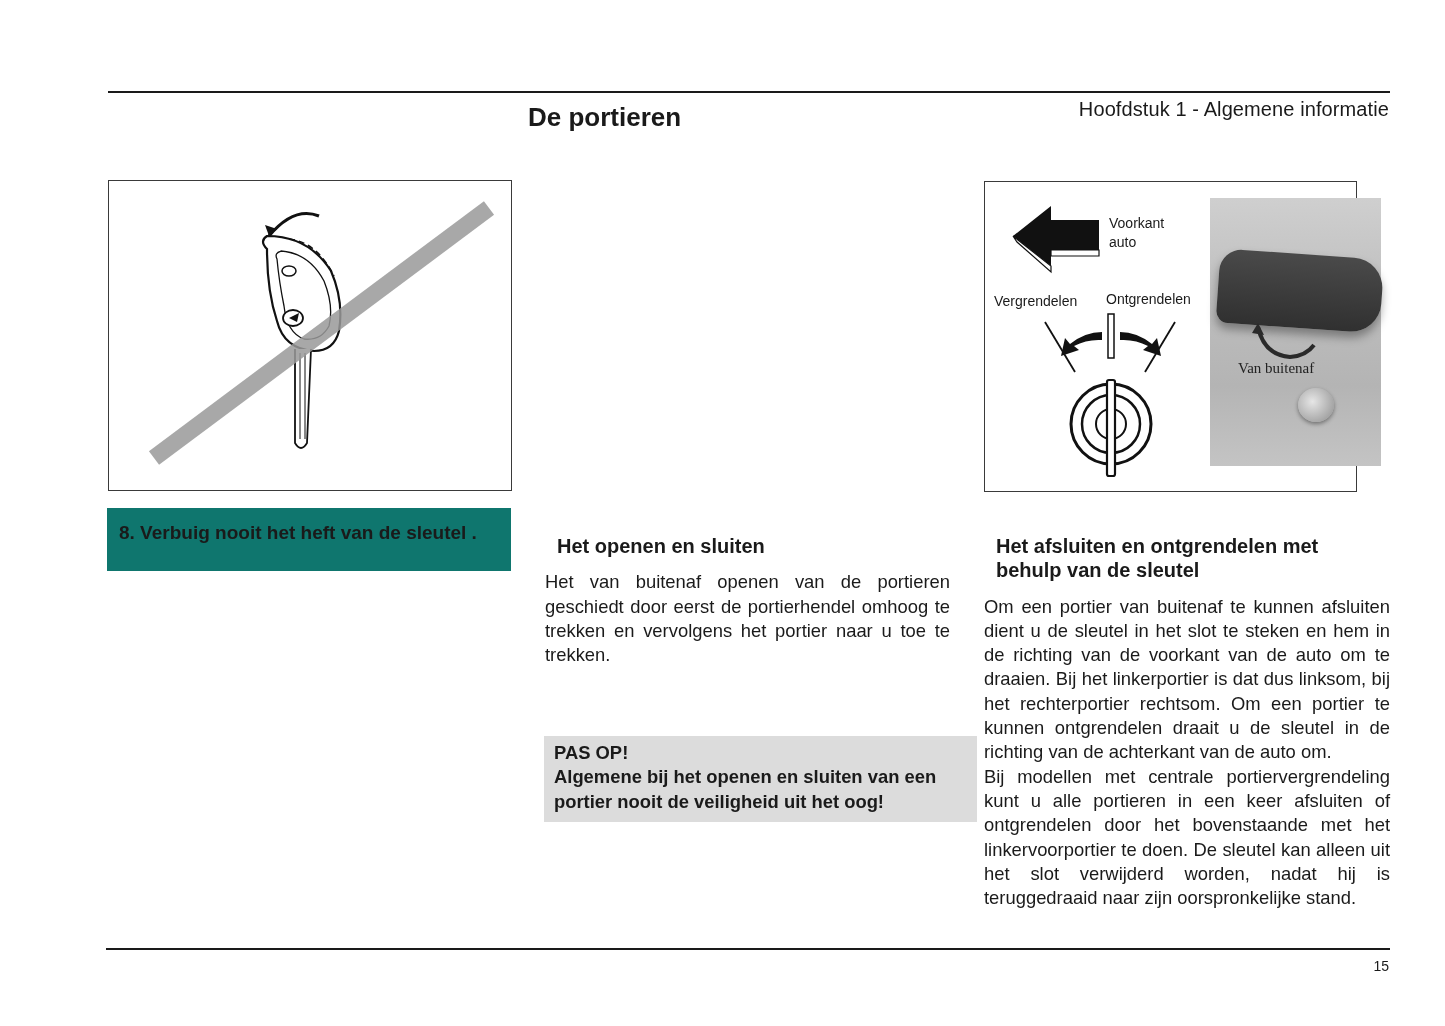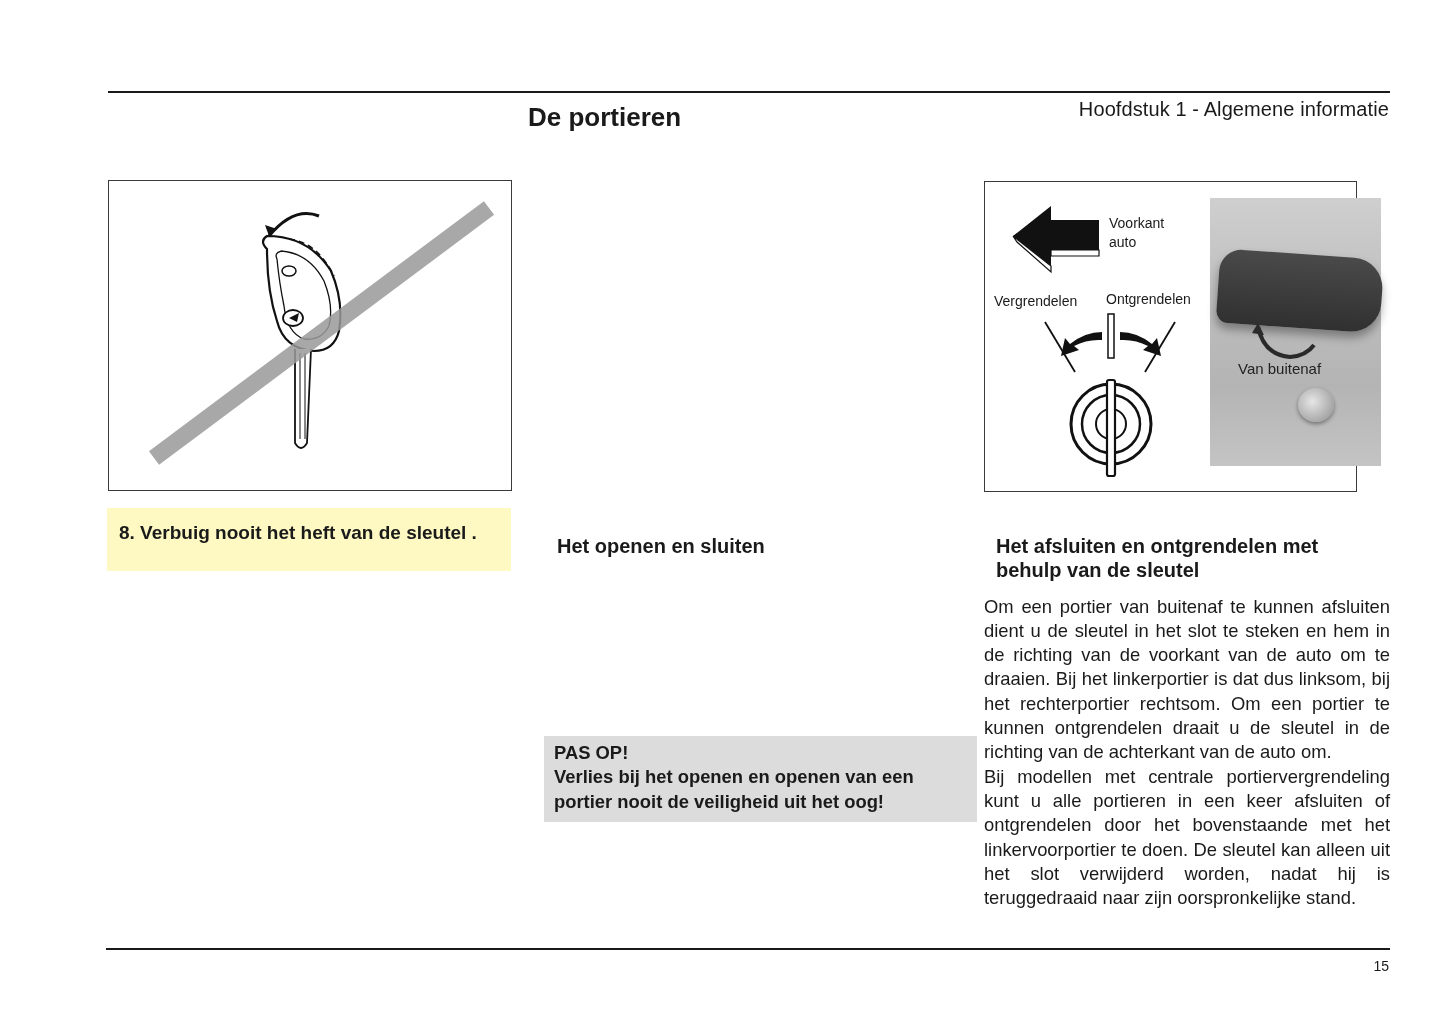--- a/index.html
+++ b/index.html
@@ -9,21 +9,21 @@
   .chapter { right: 56px; top: 62px; font-size: 20px; color: #1a1a1a; letter-spacing: 0.1px; margin-top: 36px; }
   .rule-top { left: 108px; top: 91px; width: 1282px; height: 2px; background: #1a1a1a; }
   .rule-bottom { left: 106px; top: 948px; width: 1284px; height: 2px; background: #1a1a1a; }
   .page-title { left: 528px; top: 102px; font-size: 26px; font-weight: bold; color: #1a1a1a; }
   .page-number { right: 56px; top: 958px; font-size: 14px; color: #1a1a1a; }
 
   .fig-box { border: 1px solid #3a3a3a; background: #fff; box-sizing: border-box; }
   .fig-key { left: 108px; top: 180px; width: 404px; height: 311px; }
   .fig-lock { left: 984px; top: 181px; width: 373px; height: 311px; }
 
-  .caption-box { left: 107px; top: 508px; width: 404px; height: 63px; background: #fef9c3; }
+  .caption-box { left: 107px; top: 508px; width: 404px; height: 63px; background: #0f766e; }
   .caption-text { position: absolute; left: 12px; top: 14px; font-size: 19px; font-weight: bold; color: #1a1a1a; }
 
   .col { font-size: 18.4px; line-height: 24.3px; color: #1a1a1a; text-align: justify; }
   .col-mid { left: 545px; top: 522px; width: 405px; }
   .col-right { left: 984px; top: 522px; width: 406px; }
   .col h3 { margin: 12px; font-size: 20px; font-weight: bold; line-height: 24.3px; text-align: left; }
   .col p { margin: 0; }
 
   .warn-box { left: 544px; top: 736px; width: 405px; height: 86px; background: #dcdcdc; padding-left: 28px; }
   .warn-box .warn-inner { position: absolute; left: 10px; top: 5px; right: 8px;
@@ -89,33 +89,34 @@
     <circle cx="86" cy="112" r="15" fill="#fff" stroke="#111" stroke-width="2"></circle>
     <rect x="82" y="68" width="8" height="96" rx="2" fill="#fff" stroke="#111" stroke-width="2.2"></rect>
   </svg>
 
   <div class="abs" style="left:225px;top:16px;width:171px;height:268px;background:linear-gradient(180deg,#cfcfcf 0%,#bdbdbd 40%,#b4b4b4 70%,#c4c4c4 100%);">
     <div class="abs" style="left:8px;top:56px;width:164px;height:74px;border-radius:22px 30px 30px 12px;background:linear-gradient(180deg,#4a4a4a,#303030);transform:rotate(4deg);box-shadow:0 6px 10px rgba(0,0,0,0.35);"></div>
     <svg class="abs" style="left:40px;top:125px;" width="70" height="40" viewBox="0 0 70 40">
       <path d="M8 4 Q14 32 40 34 Q56 33 64 22" fill="none" stroke="#2a2a2a" stroke-width="4"></path>
       <path d="M2 10 L8 0 L14 12 Z" fill="#2a2a2a"></path>
     </svg>
-    <span class="lbl" style="left:28px;top:162px;font-size:15px;color:#222;">Van buitenaf</span>
+    <span class="lbl" style="left:28px;top:162px;font-size:15px;color:#222;font-family:Liberation Serif, serif;">Van buitenaf</span>
     <div class="abs" style="left:88px;top:190px;width:36px;height:34px;border-radius:50%;background:radial-gradient(circle at 40% 40%,#e6e6e6,#8d8d8d);box-shadow:0 2px 4px rgba(0,0,0,0.4);"></div>
   </div>
 </div>
 
 <div class="abs col col-mid">
   <h3>Het openen en sluiten</h3>
+  <p>Het van buitenaf openen van de portieren geschiedt door eerst de portierhendel omhoog te trekken en vervolgens het portier naar u toe te trekken.</p>
 </div>
 
 <div class="abs warn-box">
   <div class="warn-inner">
     <div>PAS OP!</div>
-    <div>Verlies bij het openen en openen van een portier nooit de veiligheid uit het oog!</div>
+    <div>Algemene bij het openen en sluiten van een portier nooit de veiligheid uit het oog!</div>
   </div>
 </div>
 
 <div class="abs col col-right">
   <h3>Het afsluiten en ontgrendelen met behulp van de sleutel</h3>
   <p>Om een portier van buitenaf te kunnen afslui­ten dient u de sleutel in het slot te steken en hem in de richting van de voorkant van de auto om te draaien. Bij het linkerportier is dat dus linksom, bij het rechterportier rechtsom. Om een portier te kunnen ontgrendelen draait u de sleutel in de richting van de achterkant van de auto om.</p>
   <p>Bij modellen met centrale portiervergrendeling kunt u alle portieren in een keer afsluiten of ontgrendelen door het bovenstaande met het linkervoorportier te doen. De sleutel kan alleen uit het slot verwijderd worden, nadat hij is teruggedraaid naar zijn oorspronkelijke stand.</p>
 </div>
 
 <div class="abs rule-bottom"></div>

